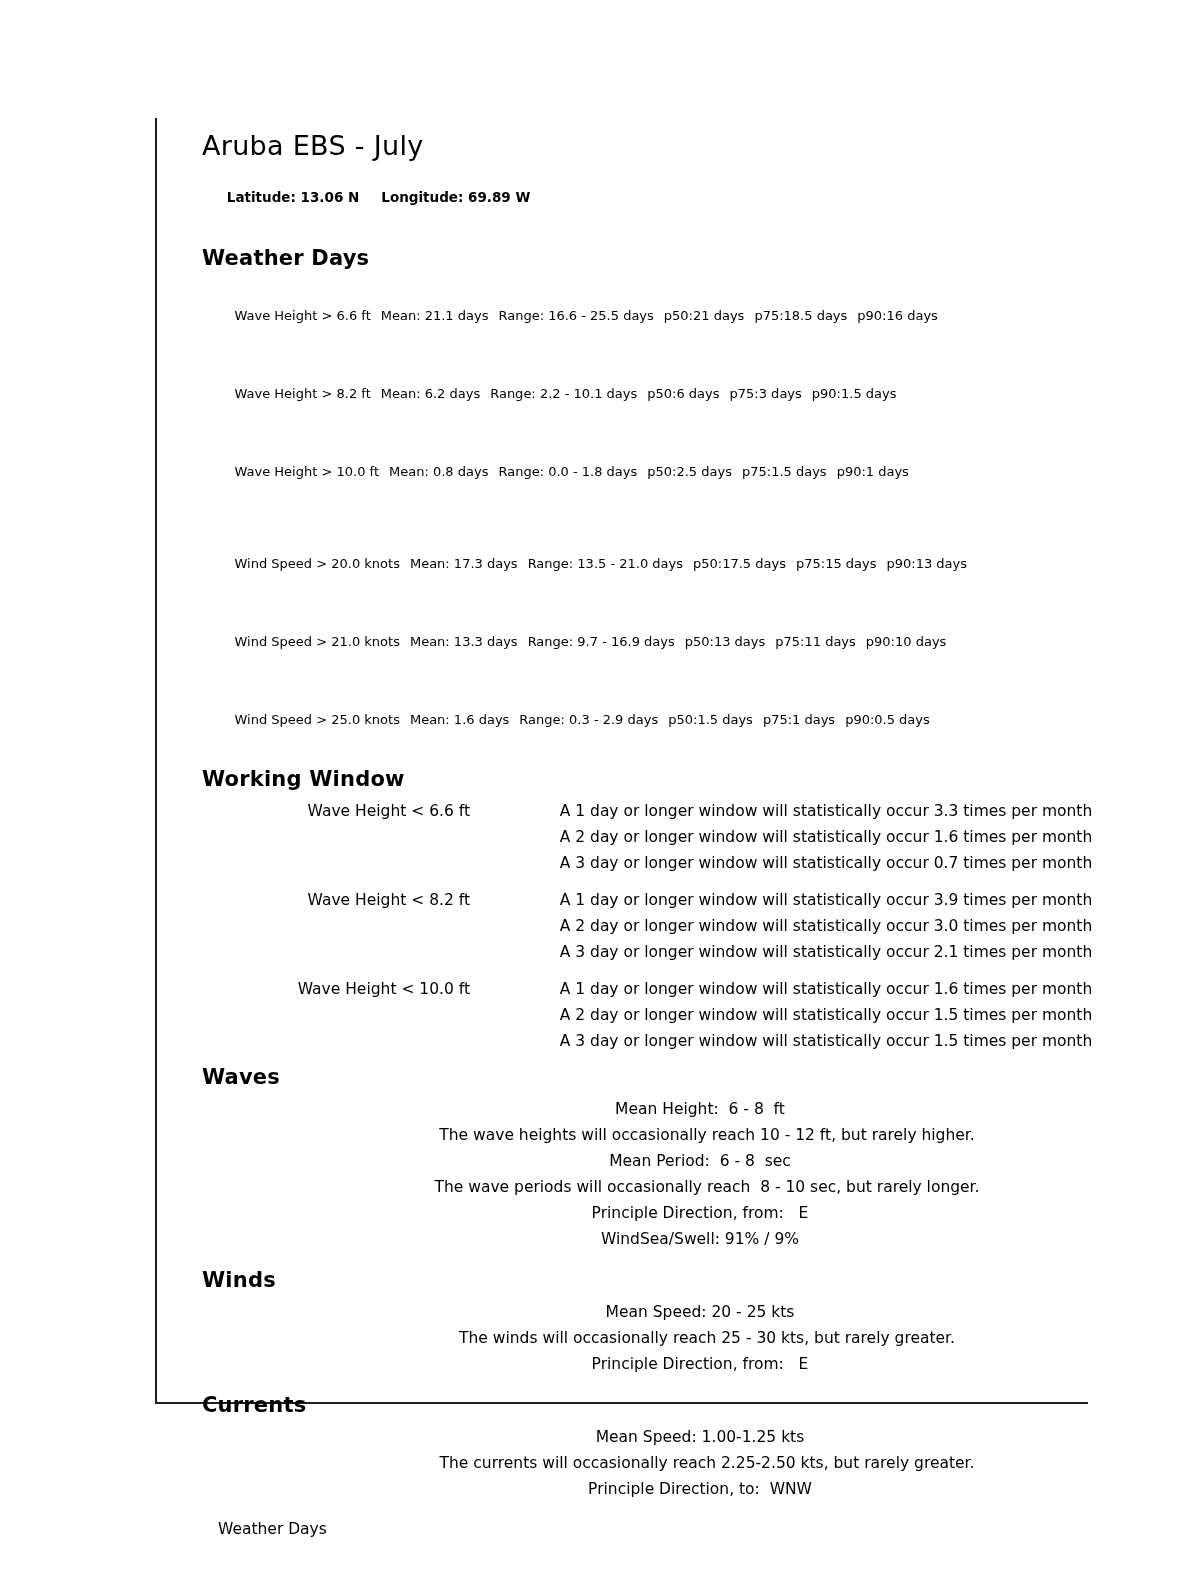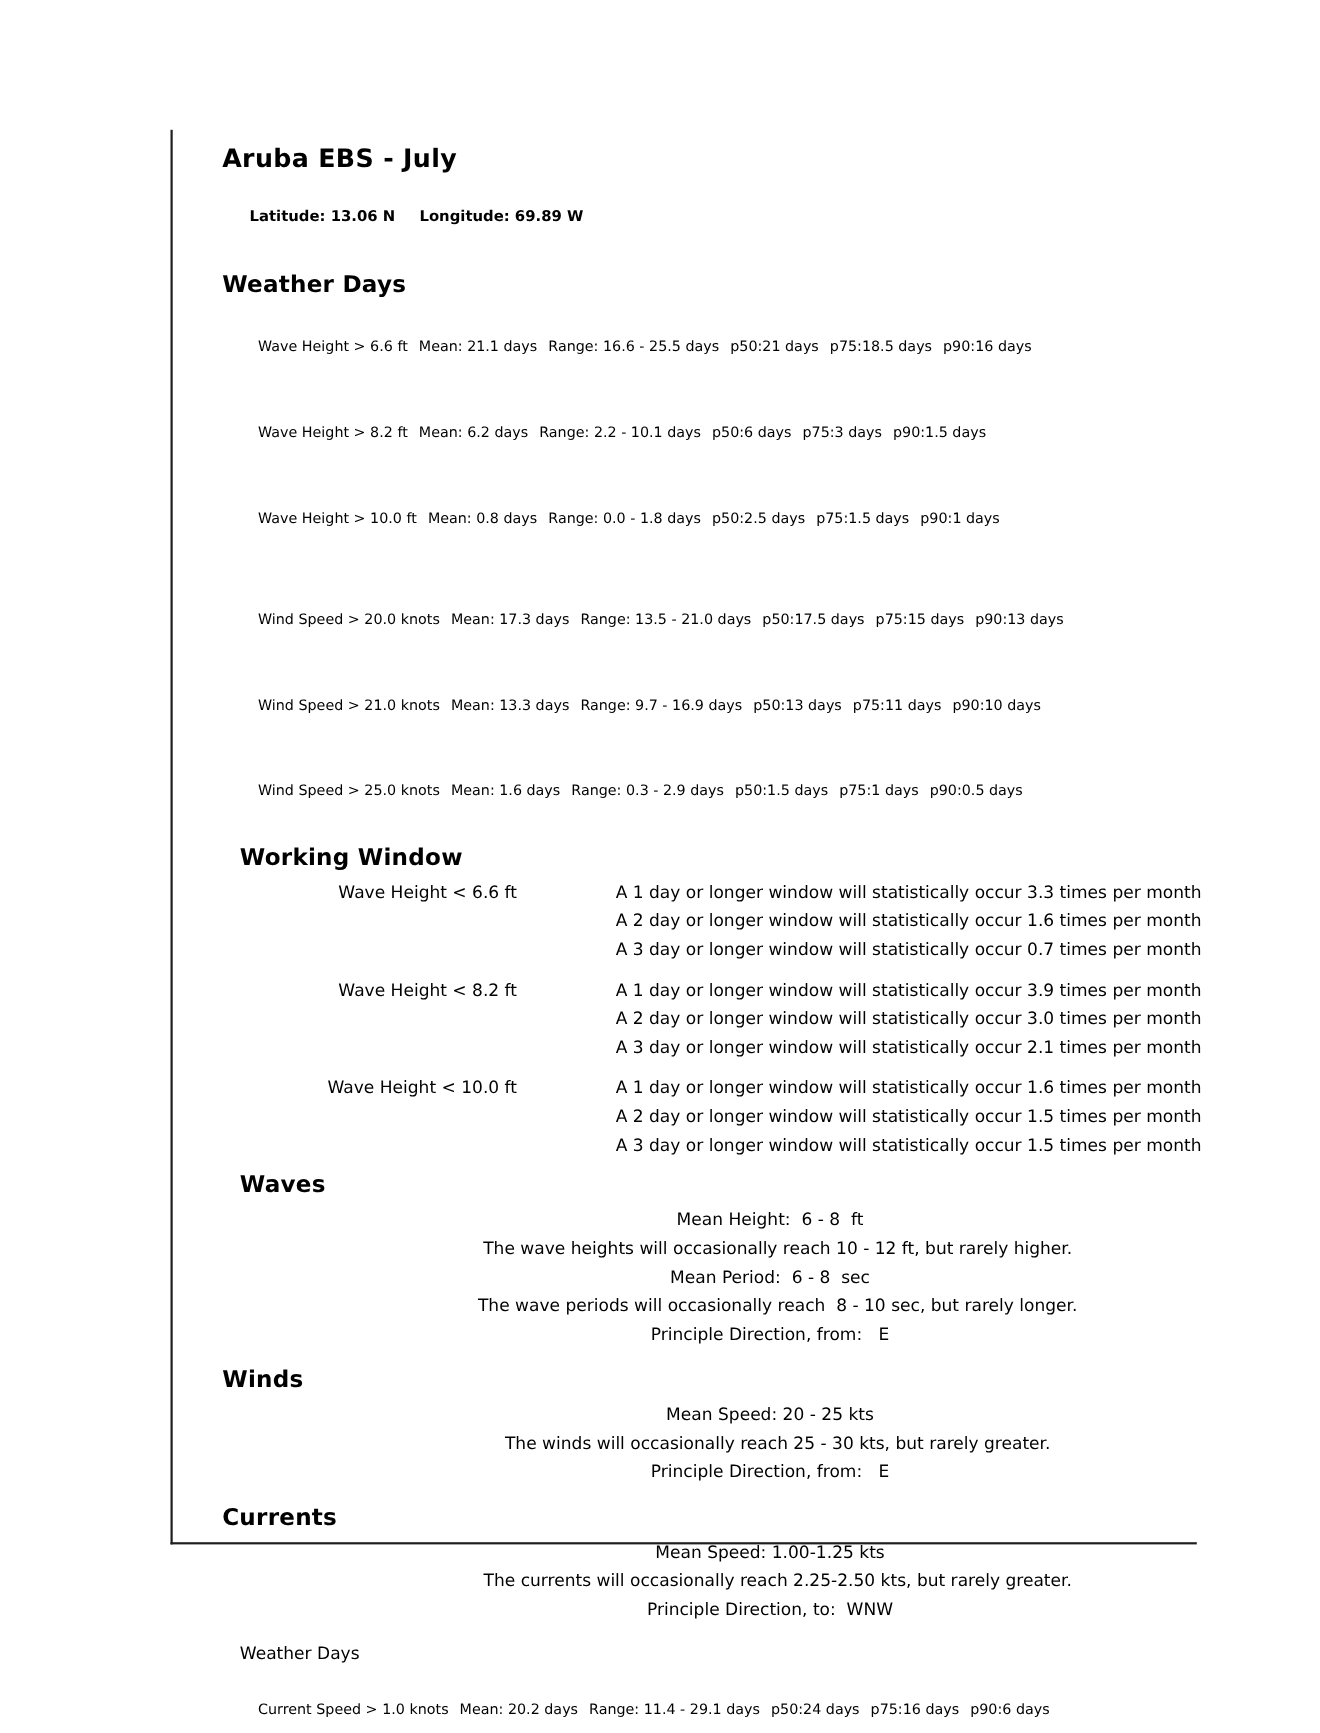--- a/index.html
+++ b/index.html
@@ -22,43 +22,43 @@
     border-bottom: 2px solid #1f1f1f;
     pointer-events: none;
   }
   .content {
     position: absolute;
     left: 202px;
     top: 130px;
     width: 980px;
   }
   .doc-title {
-    font-size: 23px;
-    font-weight: bold;
+    font-size: 27px;
+    font-weight: normal;
     line-height: 31px;
     margin: 0 0 9px 0;
     letter-spacing: 0.3px;
   }
   .doc-subtitle {
     font-size: 13.5px;
     font-weight: bold;
     line-height: 18px;
     margin: 0 0 0 6px;
     white-space: pre-wrap;
   }
   .doc-subtitle .coord + .coord { margin-left: 22px; }
   h2.section-heading {
     font-size: 21px;
     font-weight: bold;
     line-height: 25px;
     margin: 16px 0 6px 0;
     letter-spacing: 0.2px;
   }
   h2.mt-lg  { margin-top: 22px; }
-  h2.mt-sm  { margin-top: 8px; margin-left: 16px; }
+  h2.mt-sm  { margin-top: 8px; }
   .stat-row {
     padding-left: 16px;
     font-size: 13px;
     line-height: 26px;
     white-space: pre-wrap;
   }
   .stat-part + .stat-part { margin-left: 10px; }
   .row-gap { height: 14px; }
   .ww-group {
     display: flex;
@@ -158,20 +158,21 @@
       <div class="ww-line">A 3 day or longer window will statistically occur 1.5 times per month</div>
     </div>
   </div>
 
   <h2 class="section-heading mt-sm">Waves</h2>
   <div class="body-line">Mean Height:  6 - 8  ft</div>
   <div class="body-line indent">The wave heights will occasionally reach 10 - 12 ft, but rarely higher.</div>
   <div class="body-line">Mean Period:  6 - 8  sec</div>
   <div class="body-line indent">The wave periods will occasionally reach  8 - 10 sec, but rarely longer.</div>
   <div class="body-line">Principle Direction, from:   E</div>
+  <div class="body-line">WindSea/Swell: 91% / 9%</div>
 
   <h2 class="section-heading">Winds</h2>
   <div class="body-line">Mean Speed: 20 - 25 kts</div>
   <div class="body-line indent">The winds will occasionally reach 25 - 30 kts, but rarely greater.</div>
   <div class="body-line">Principle Direction, from:   E</div>
 
   <h2 class="section-heading">Currents</h2>
   <div class="body-line">Mean Speed: 1.00-1.25 kts</div>
   <div class="body-line indent">The currents will occasionally reach 2.25-2.50 kts, but rarely greater.</div>
   <div class="body-line">Principle Direction, to:  WNW</div>

